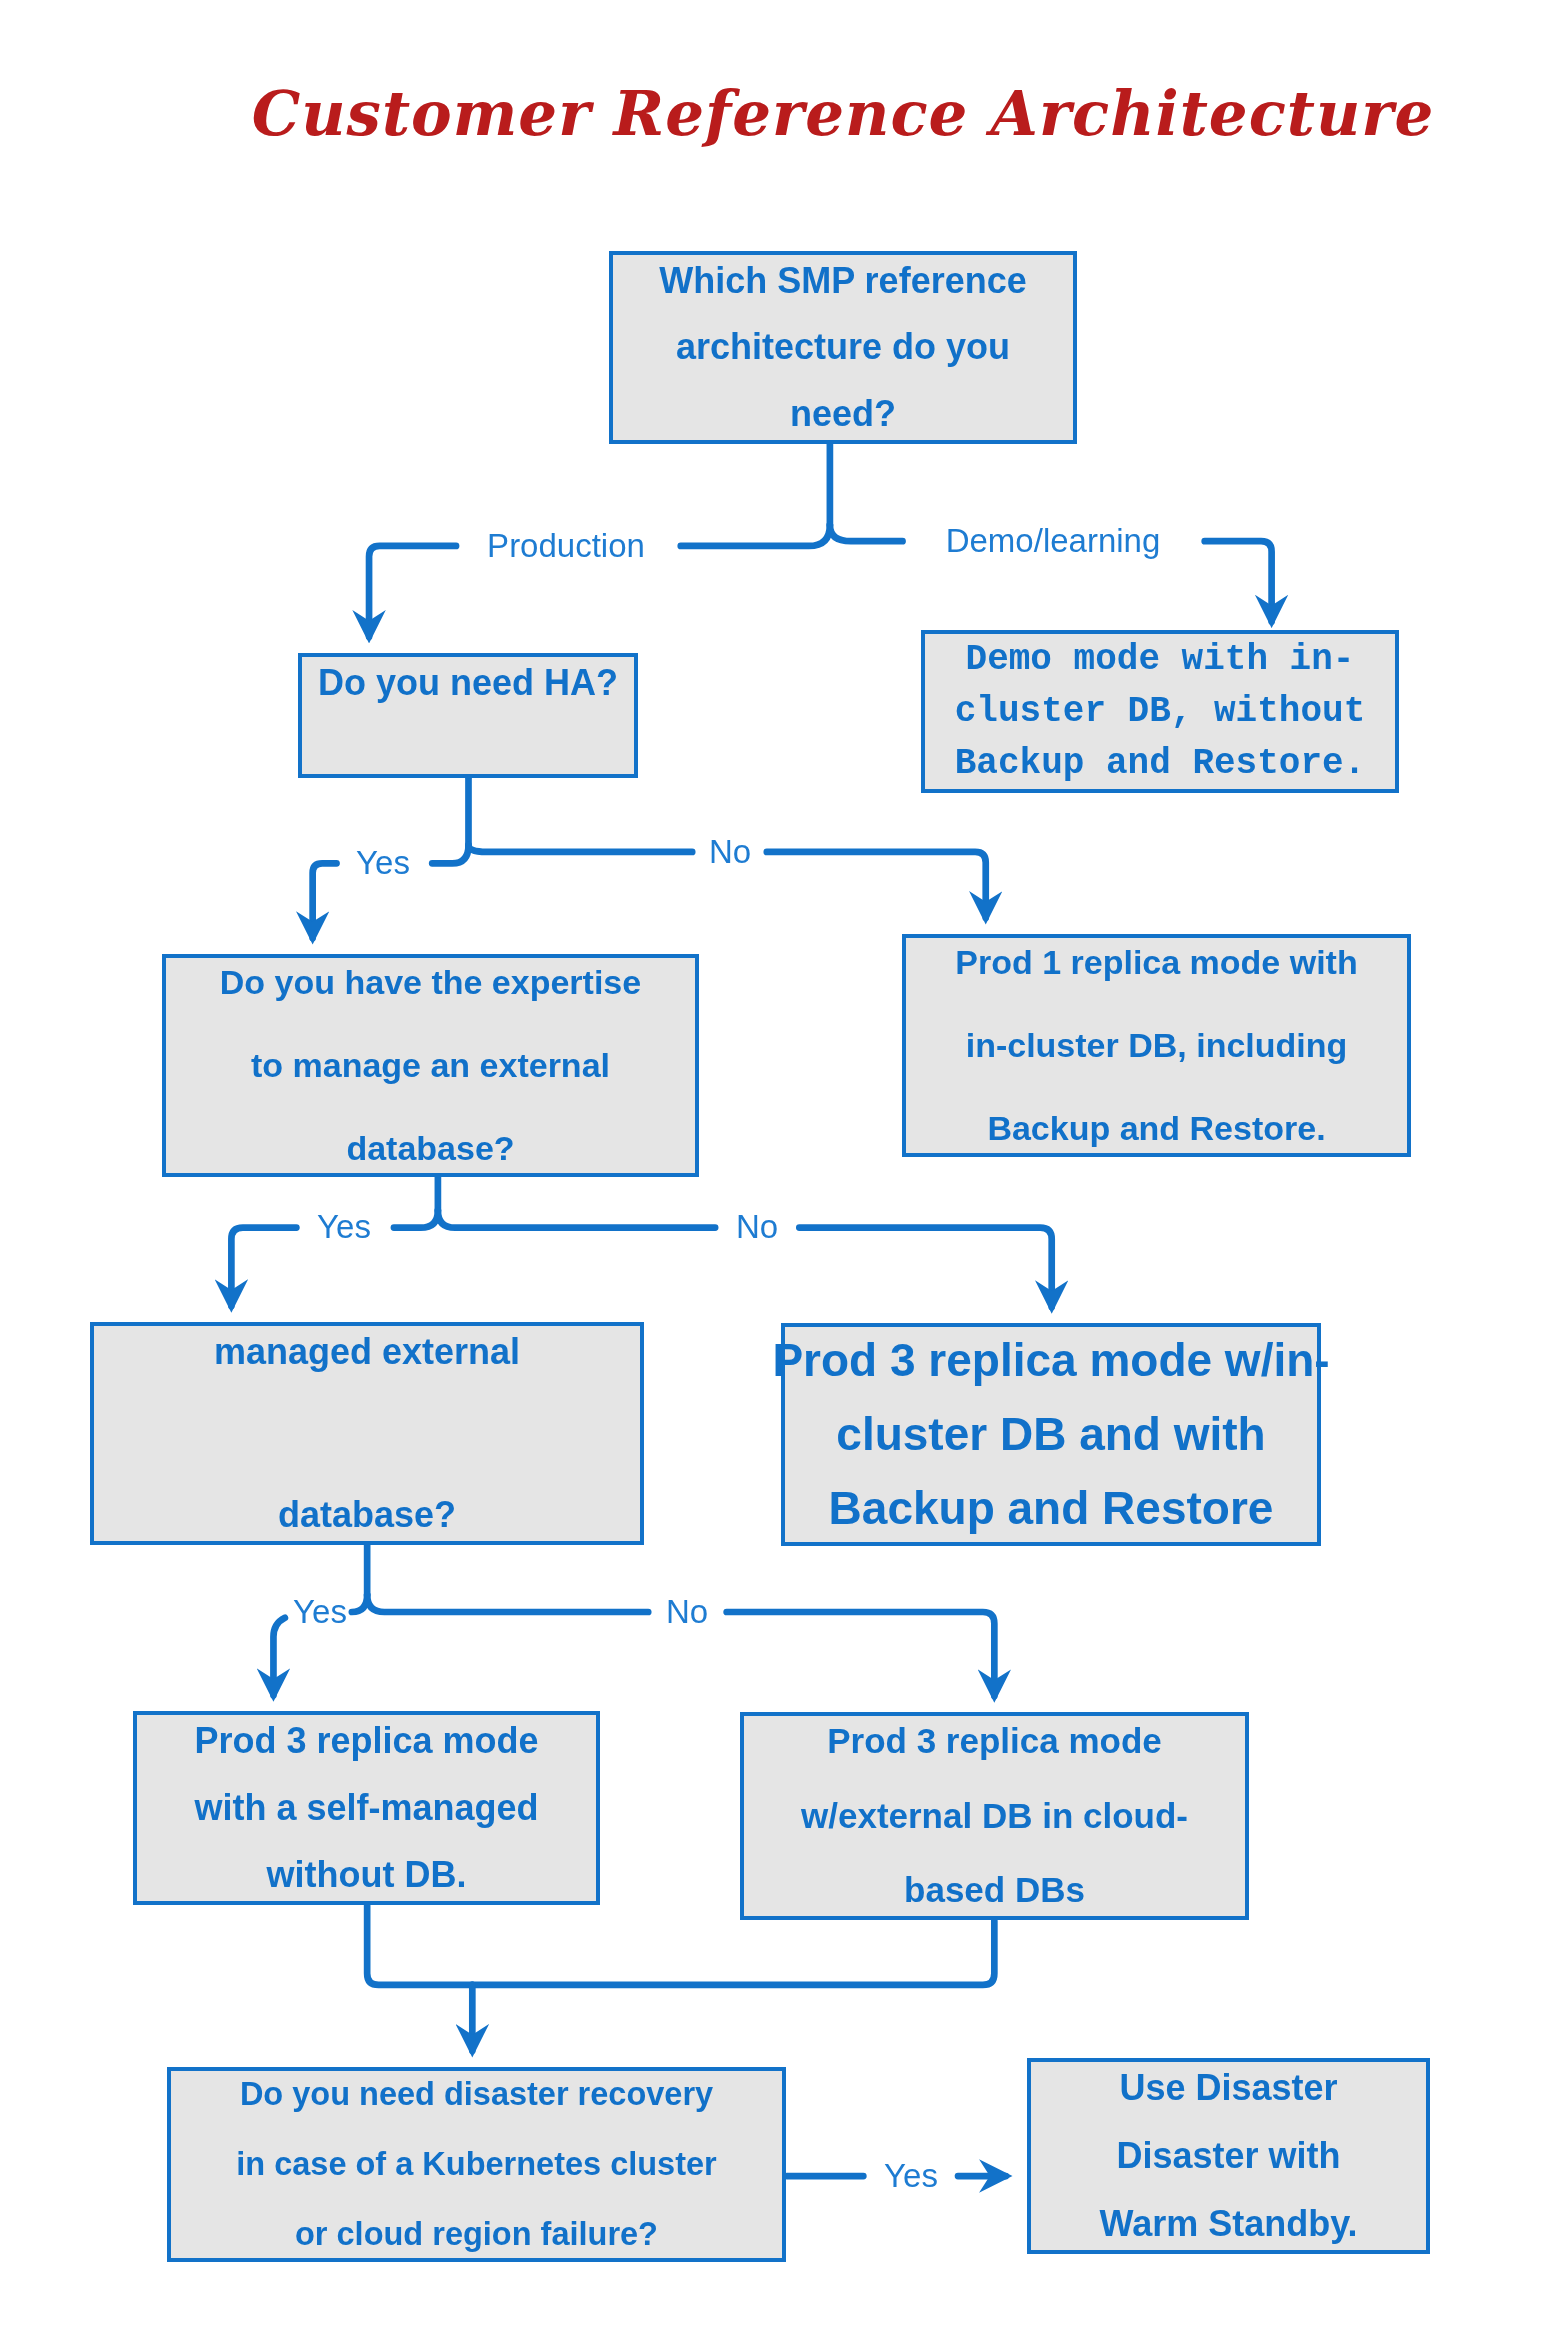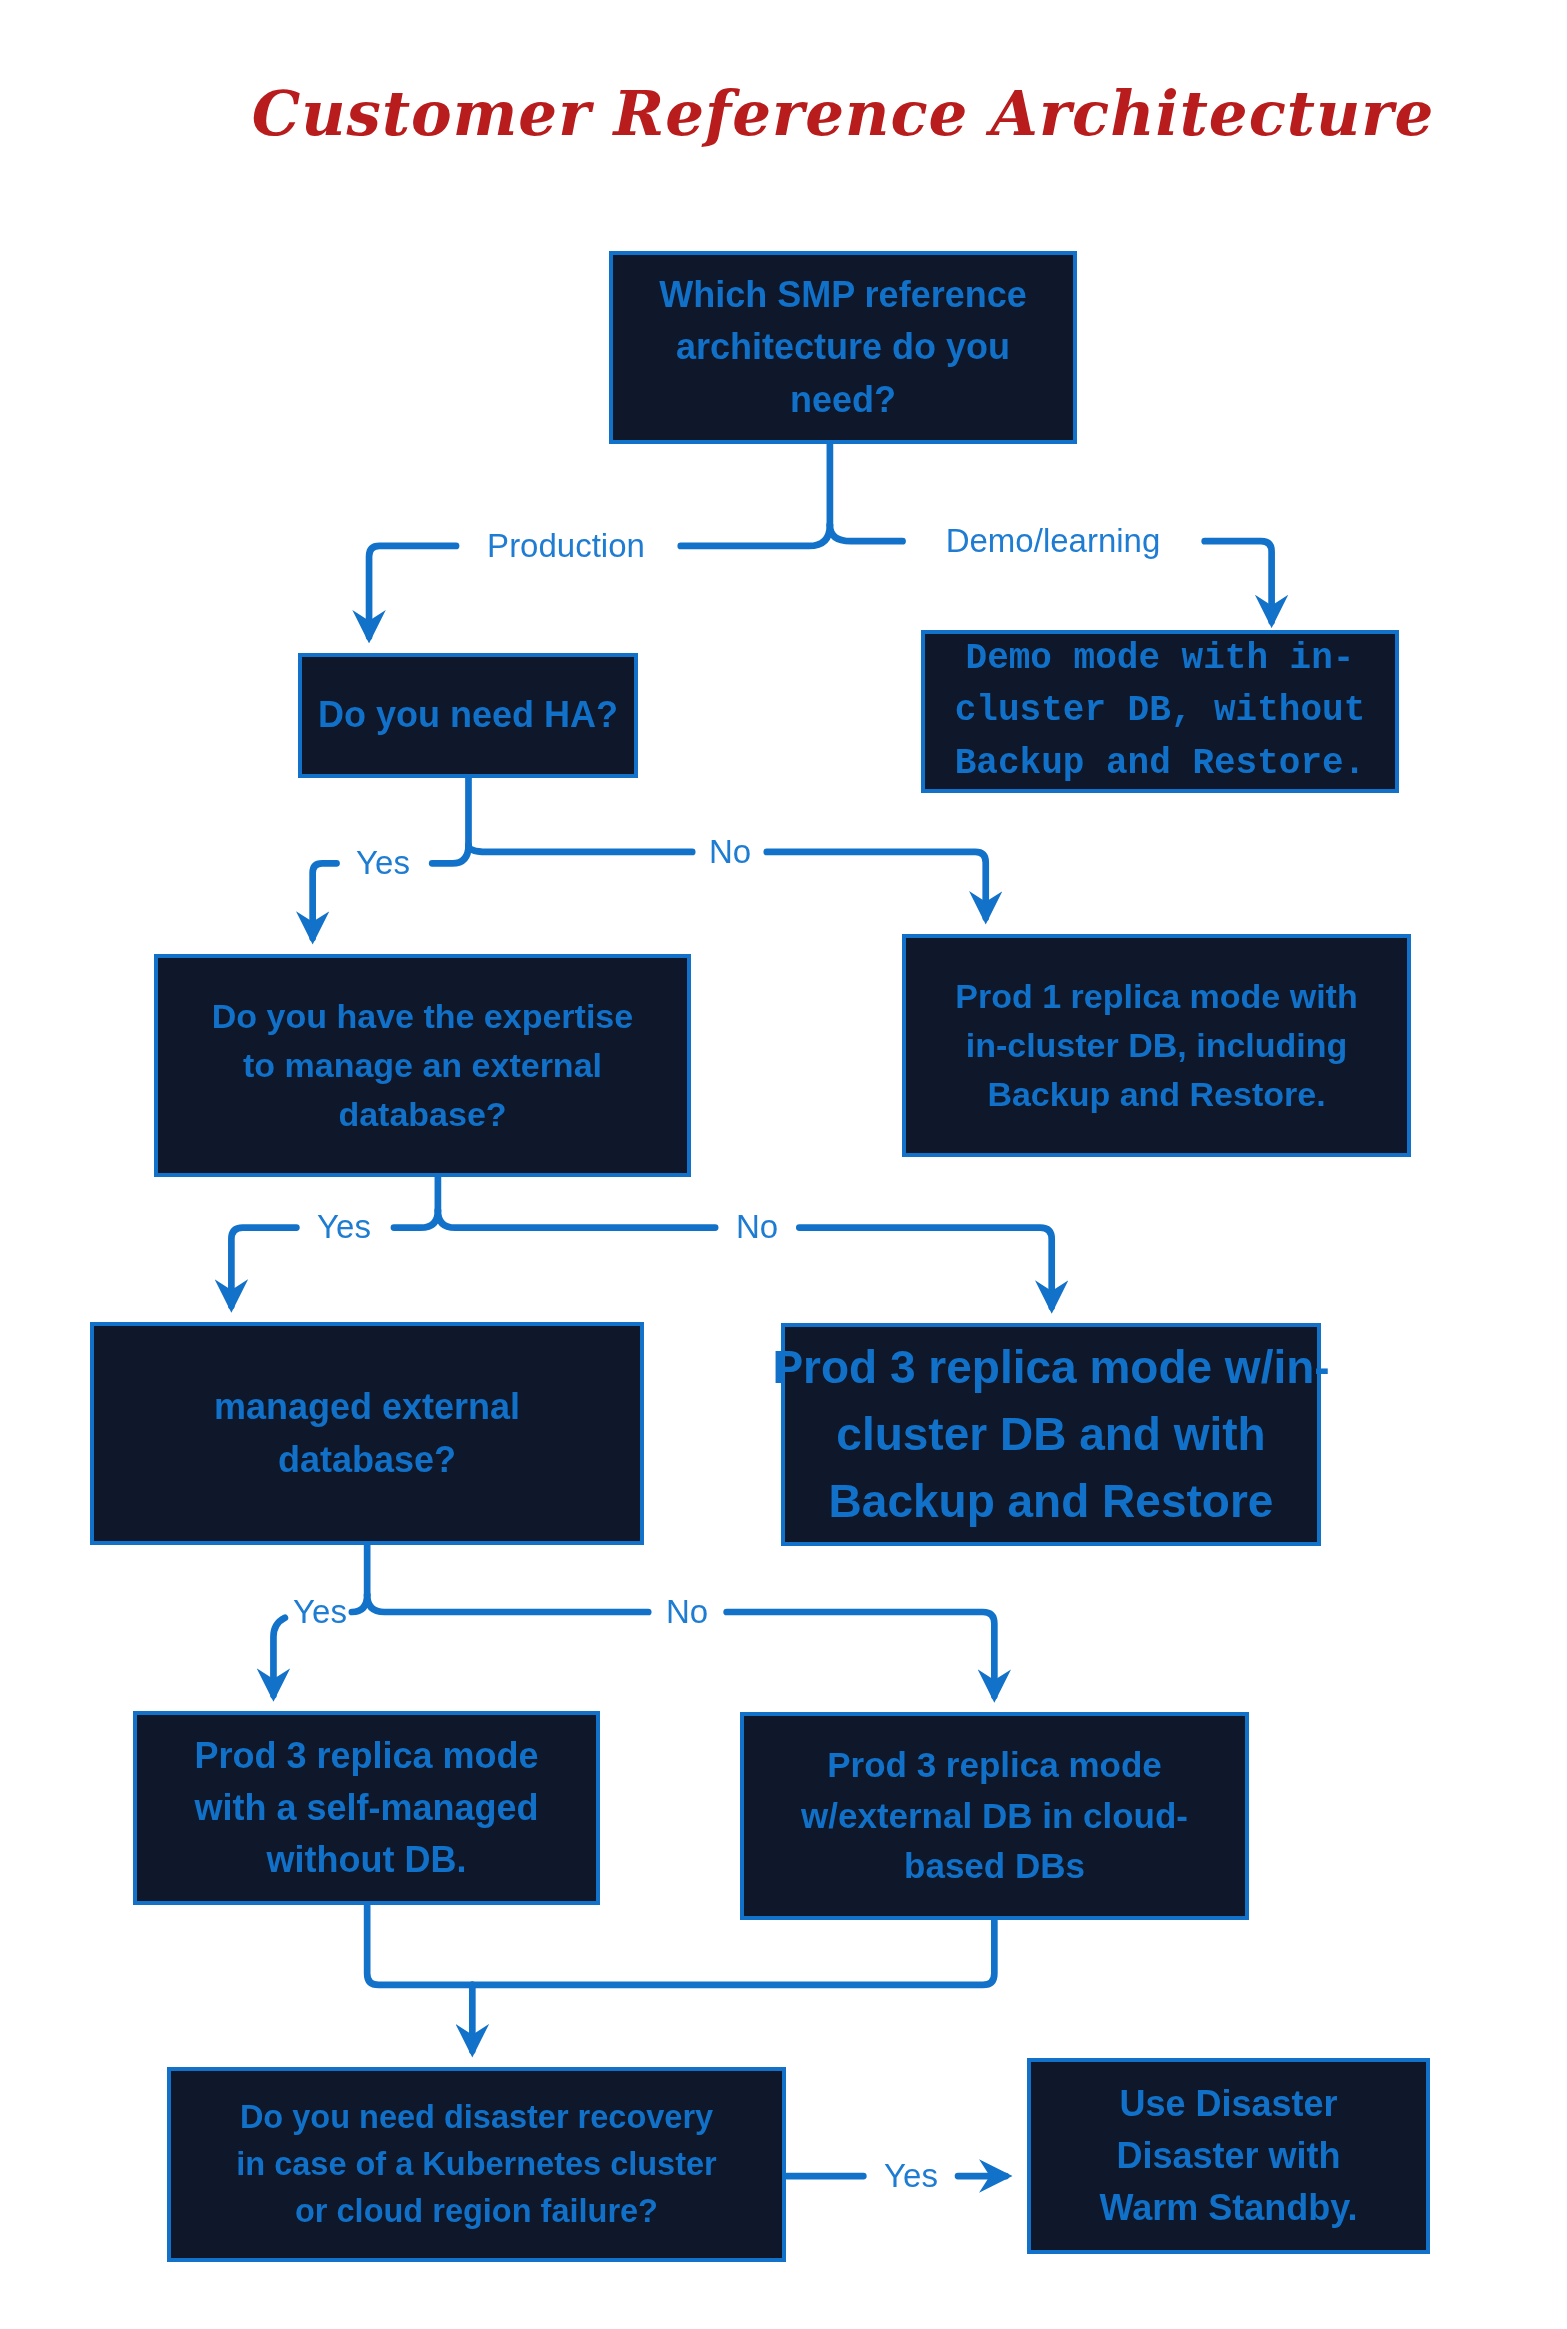--- a/index.html
+++ b/index.html
@@ -21,46 +21,46 @@
     font-weight:bold;
     font-size:61px;
     letter-spacing:1px;
     color:#b91c1c;
     white-space:nowrap;
   }
   .node{
     position:absolute;
     box-sizing:border-box;
     border:4.8px solid #1272c9;
-    background:#0f172a;
+    background:#e5e5e5;
     color:#1171c9;
     font-weight:bold;
     font-size:36px;
     line-height:1.45;
     display:flex;
     flex-direction:column;
     align-items:center;
-    justify-content:center;
+    justify-content:space-between;
     text-align:center;
   }
   .node span{display:block;white-space:nowrap;}
   .lbl{
     position:absolute;
     transform:translate(-50%,-50%);
     color:#1e7cd2;
     font-size:33px;
     font-weight:400;
     white-space:nowrap;
     background:transparent;
   }
   
   .n-top      {left:609px;  top:251px;  width:468px; height:193px;}
   .n-ha       {left:298px;  top:653px;  width:340px; height:125px;}
   .n-demo     {left:921px;  top:630px;  width:478px; height:163px;font-family:Liberation Mono, monospace;}
-  .n-expertise{left:154px;  top:954px;  width:537px; height:223px; font-size:34px;}
+  .n-expertise{left:162px;  top:954px;  width:537px; height:223px; font-size:34px;}
   .n-prod1    {left:902px;  top:934px;  width:509px; height:223px; font-size:34px;}
   .n-require  {left:90px;   top:1322px; width:554px; height:223px;}
   .n-prod3in  {left:781px;  top:1323px; width:540px; height:223px; font-size:46px;}
   .n-prod3self{left:133px;  top:1711px; width:467px; height:194px;}
   .n-prod3ext {left:740px;  top:1712px; width:509px; height:208px; font-size:35px;}
   .n-drq      {left:167px;  top:2067px; width:619px; height:195px; font-size:32.5px;}
   .n-drres    {left:1027px; top:2058px; width:403px; height:196px;}
   
   .lbl-production {left:566px;  top:546px;}
   .lbl-demolearn  {left:1053px; top:541px;}

